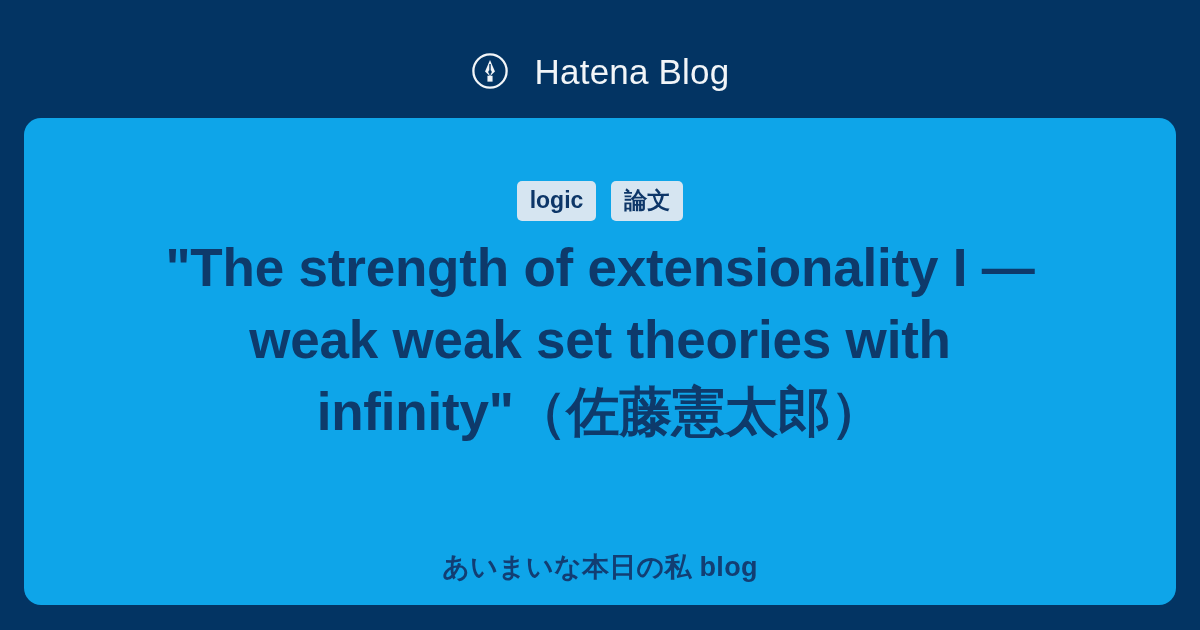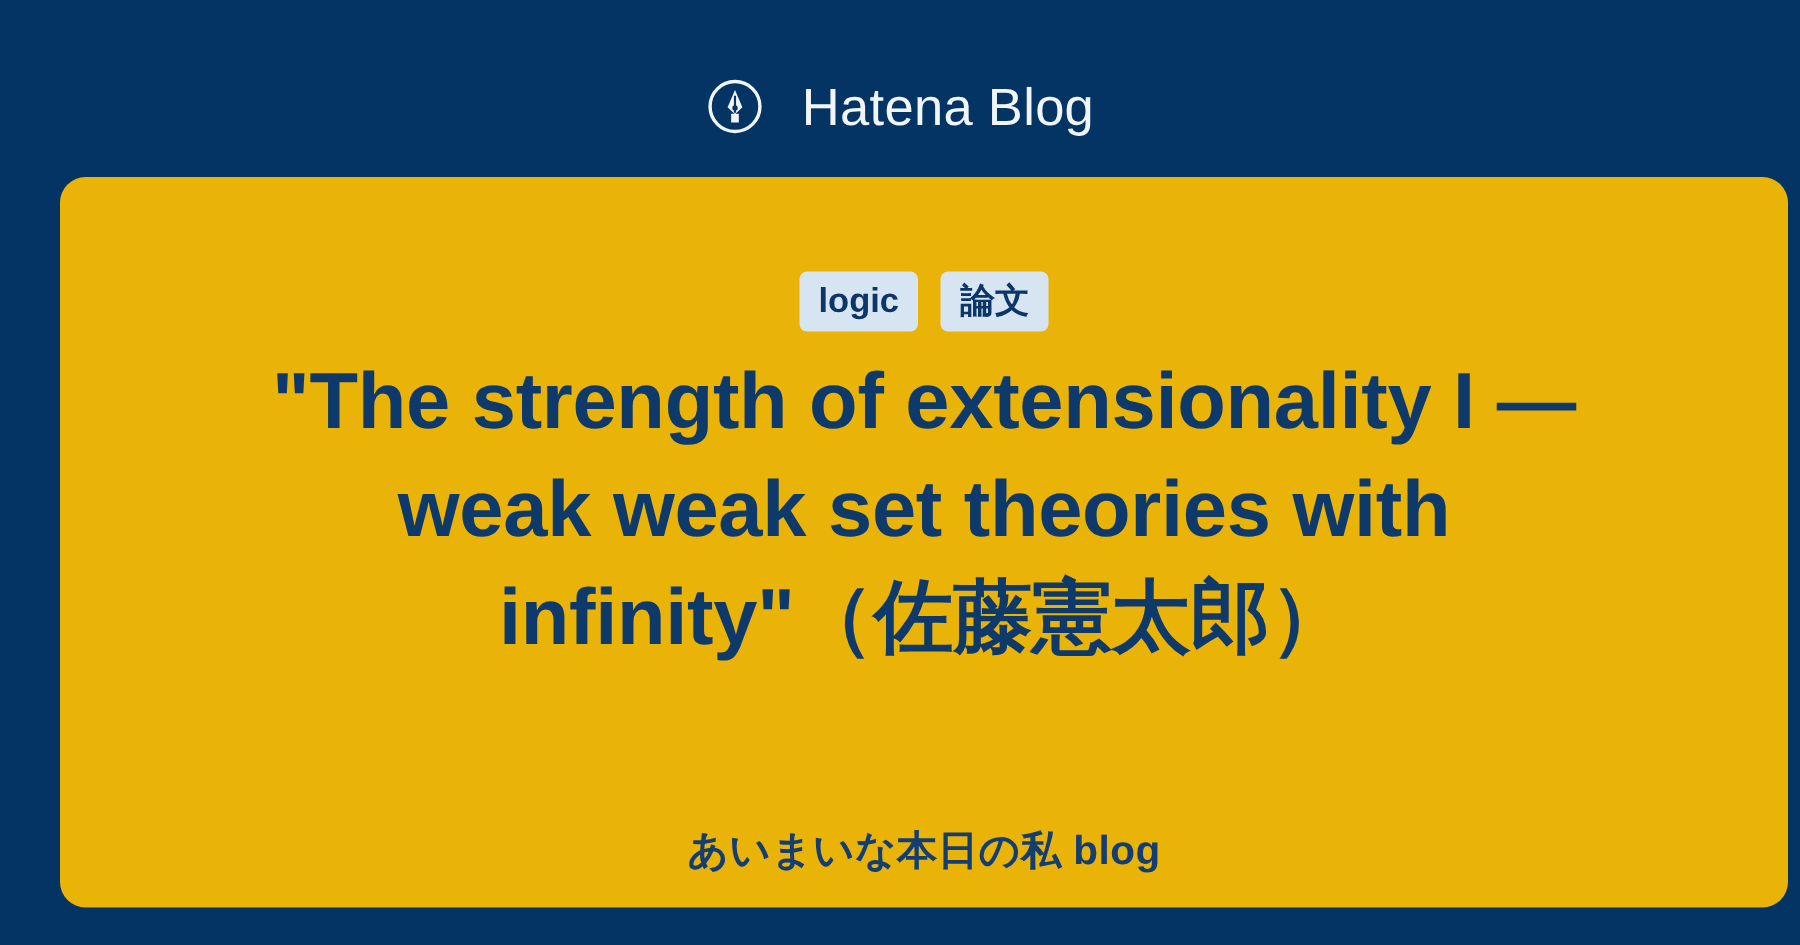--- a/index.html
+++ b/index.html
@@ -49,25 +49,25 @@
     font-size: 35px;
     line-height: 1;
     font-weight: 400;
     letter-spacing: 0.2px;
     white-space: nowrap;
   }
 
   
   .card {
     position: absolute;
-    left: 40px;
+    left: 24px;
     top: 118px;
     width: 1152px;
     height: 487px;
-    background: #eab308;
+    background: #0ea5e9;
     border-radius: 17px;
     box-sizing: border-box;
     display: flex;
     flex-direction: column;
     align-items: center;
     overflow: hidden;
   }
 
   
   .tag-row {

